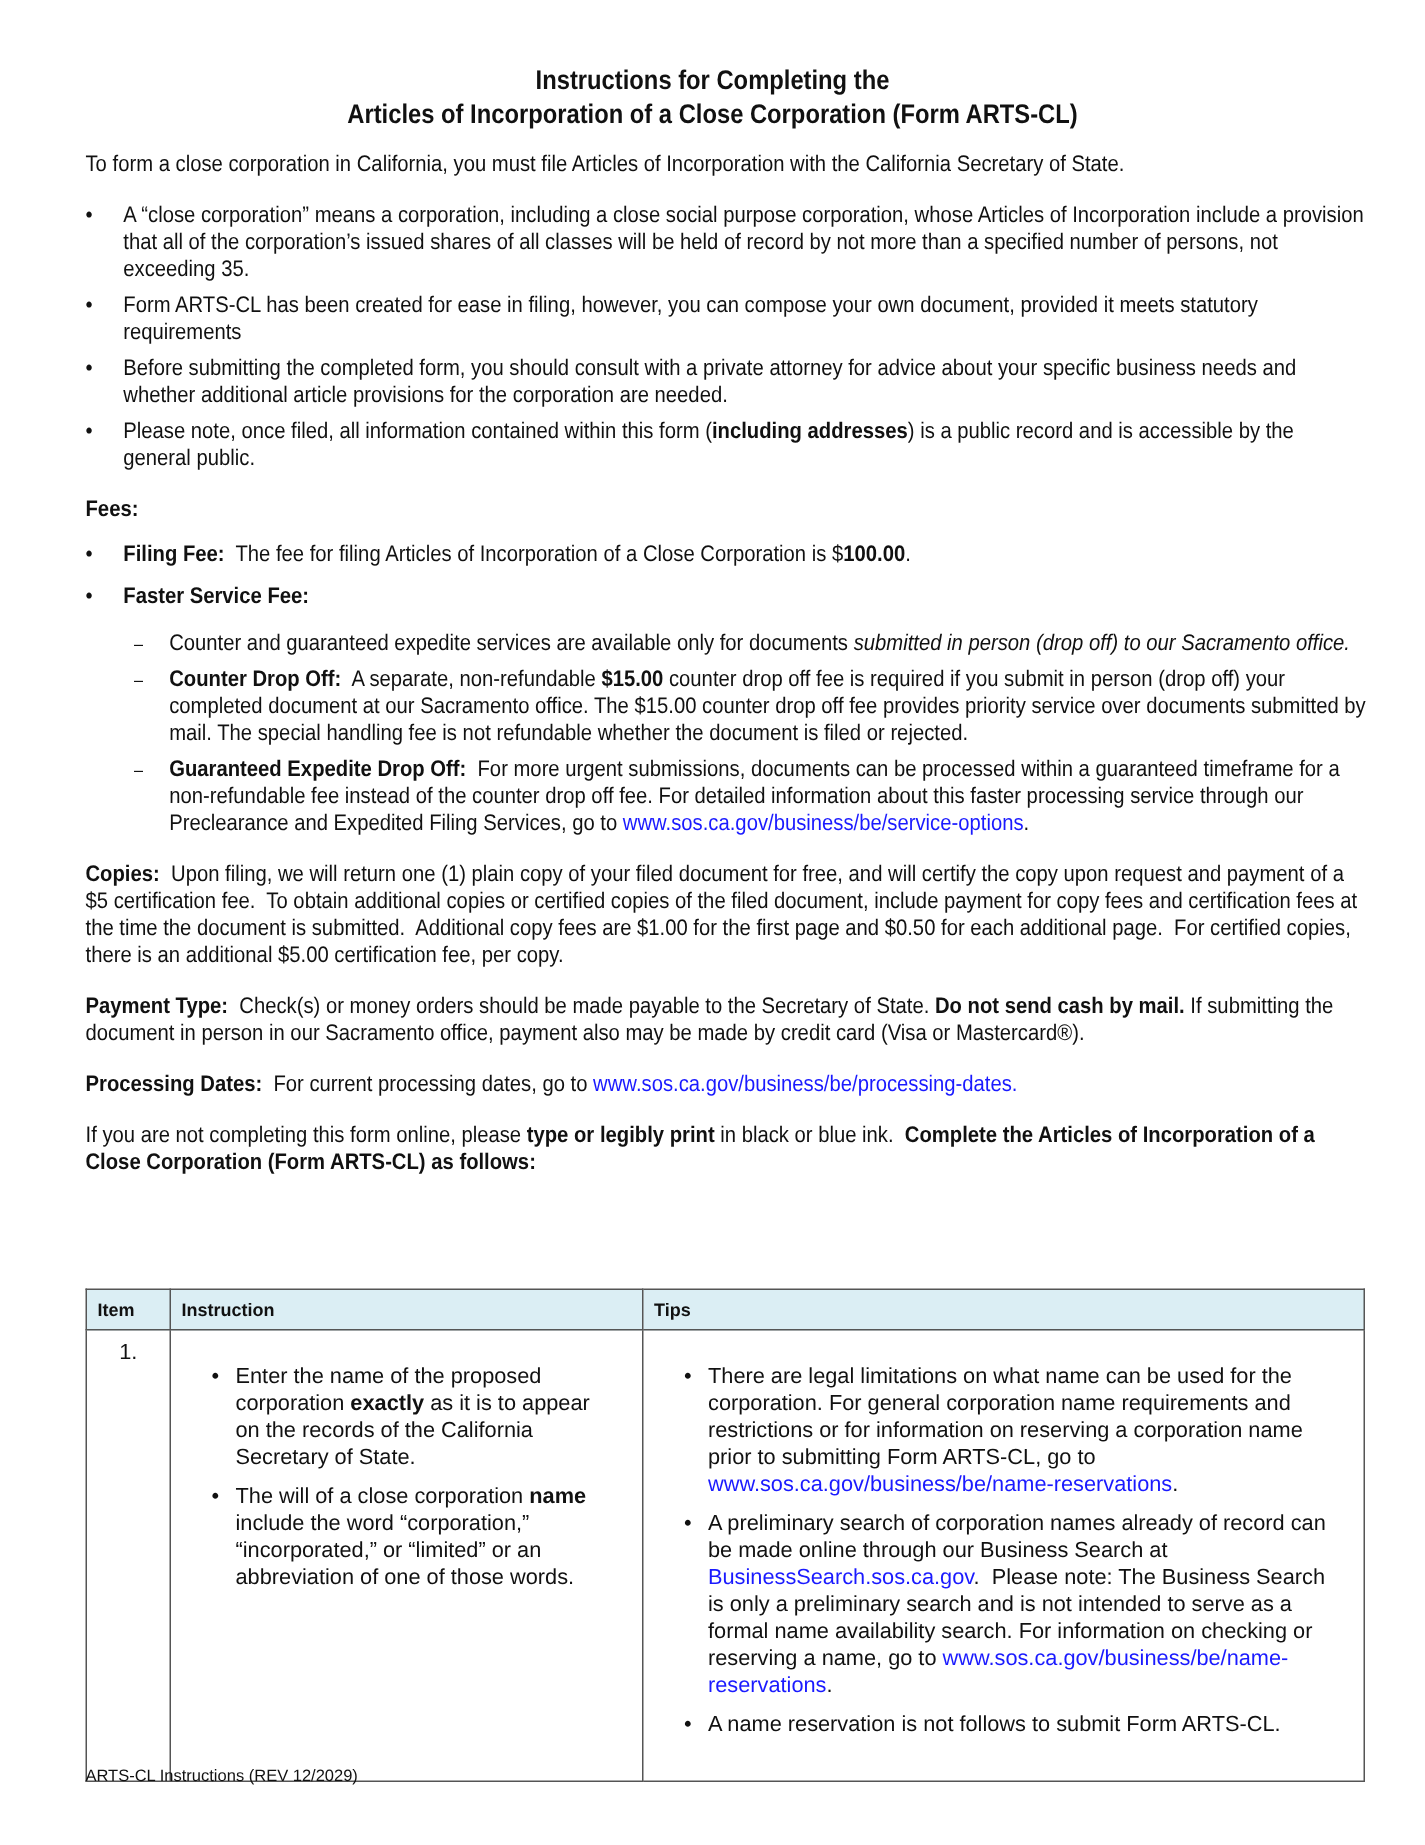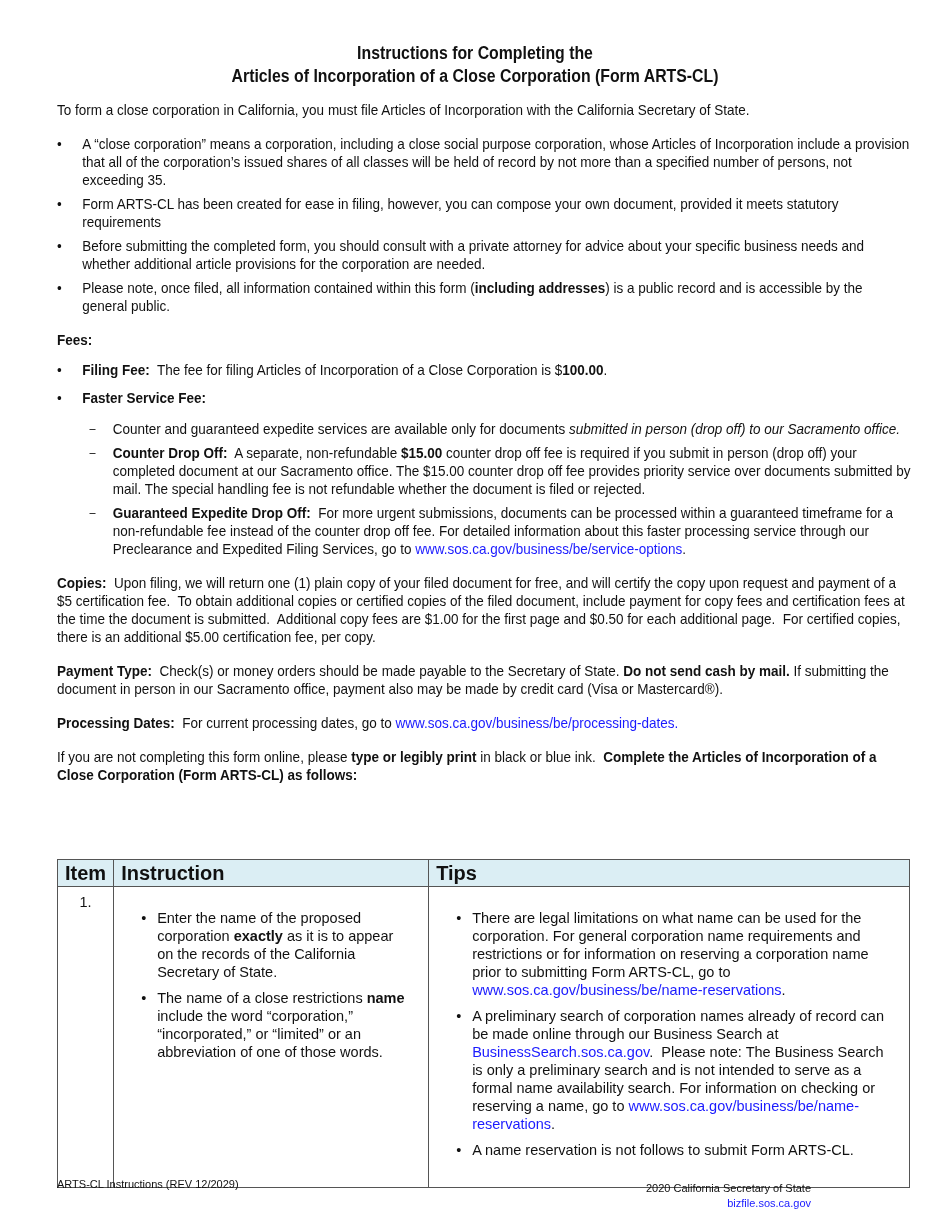--- a/index.html
+++ b/index.html
@@ -24,21 +24,21 @@
   ul.dash li::before { content: "–"; position: absolute; left: 2px; top: 0; font-size: 12px; }
   .b { font-weight: bold; }
   .i { font-style: italic; }
   .link { color: #1a1aff; }
   .section-label { font-weight: bold; }
   table.tbl {
     position: absolute; left: 57px; top: 859px; width: 853px; border-collapse: collapse;
     font-family: "Liberation Sans", sans-serif; font-size: 14.5px; line-height: 18px;
   }
   table.tbl th {
-    background: #dbeef4; text-align: left; font-weight: bold; font-size: 20px;
+    background: #dbeef4; text-align: left; font-weight: bold; font-size: 12px;
     border: 1px solid #555; padding: 3px 7px; height: 20px;
   }
   table.tbl td { border: 1px solid #555; vertical-align: top; padding: 6px 7px 12px 7px; }
   table.tbl td.item { text-align: center; width: 41px; }
   table.tbl ul { list-style: none; margin: 16px; padding: 0; }
   table.tbl ul li { position: relative; padding-left: 20px; margin-bottom: 8px; }
   table.tbl ul li::before { content: "•"; position: absolute; left: 4px; top: 0; }
   .footer-left { position: absolute; left: 57px; top: 1178px; font-family: "Liberation Sans", sans-serif; font-size: 11px; }
   .footer-right { position: absolute; right: 41px; top: 1181px; text-align: right; font-family: "Liberation Sans", sans-serif; font-size: 11px; line-height: 15px; }
 </style>
@@ -93,32 +93,28 @@
         <th style="width:300px;margin-top:24px;">Instruction</th>
         <th>Tips</th>
       </tr>
     </thead>
     <tbody>
       <tr>
         <td class="item">1.</td>
         <td>
           <ul>
             <li><span>Enter the name of the proposed corporation </span><span class="b">exactly</span><span> as it is to appear on the records of the California Secretary of State.</span></li>
-            <li><span>The name of a close restrictions </span><span class="b">name</span><span> include the word “corporation,” “incorporated,” or “limited” or an abbreviation of one of those words.</span></li>
+            <li><span>The will of a close corporation </span><span class="b">name</span><span> include the word “corporation,” “incorporated,” or “limited” or an abbreviation of one of those words.</span></li>
           </ul>
         </td>
         <td>
           <ul>
             <li><span>There are legal limitations on what name can be used for the corporation.  For general corporation name requirements and restrictions or for information on reserving a corporation name prior to submitting Form ARTS-CL, go to </span><a class="link">www.sos.ca.gov/business/be/name-reservations</a><span>.</span></li>
             <li><span>A preliminary search of corporation names already of record can be made online through our Business Search at </span><a class="link">BusinessSearch.sos.ca.gov</a><span style="white-space:pre-wrap;">.  Please note: The Business Search is only a preliminary search and is not intended to serve as a formal name availability search. For information on checking or reserving a name, go to </span><a class="link">www.sos.ca.gov/business/be/name-reservations</a><span>.</span></li>
             <li style="margin-bottom:0;">A name reservation is not follows to submit Form ARTS-CL.</li>
           </ul>
         </td>
       </tr>
     </tbody>
   </table>
 
   <div class="footer-left">ARTS-CL Instructions (REV 12/2029)</div>
-  <div class="footer-right">
-    <div>2020 California Secretary of State</div>
-    <a class="link">bizfile.sos.ca.gov</a>
-  </div>
 </div>
 
 </body></html>

